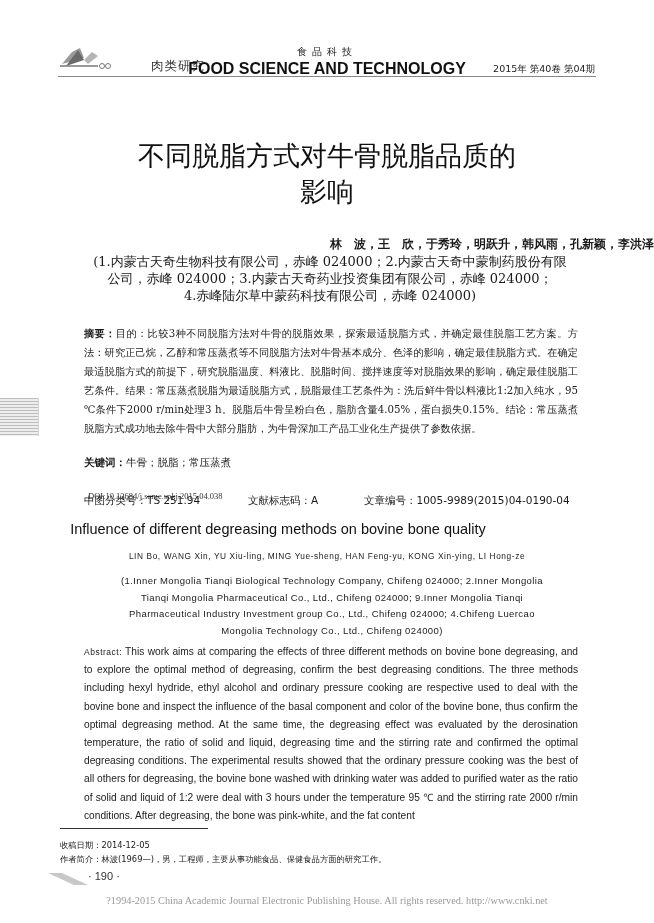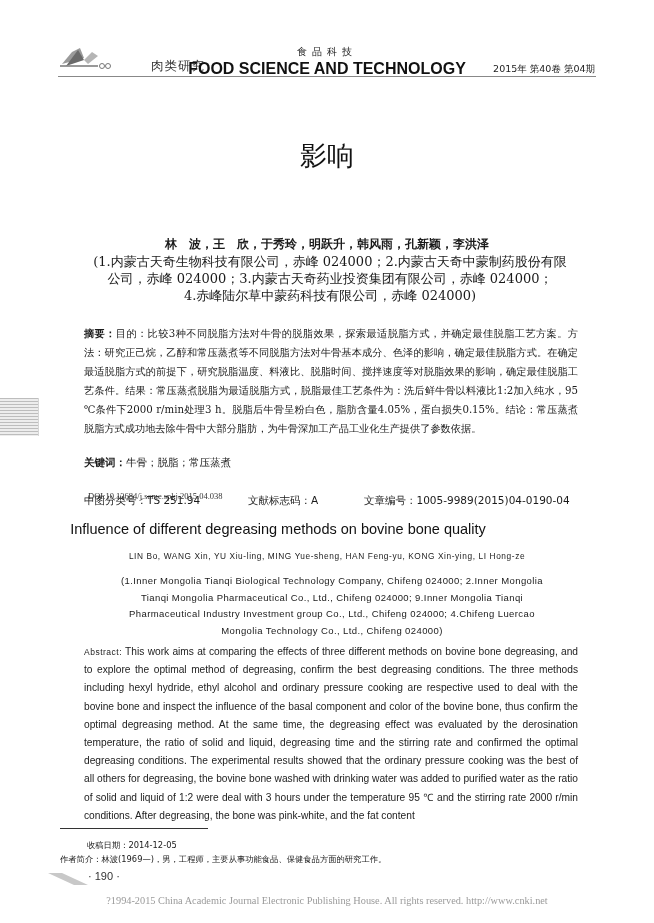--- a/index.html
+++ b/index.html
@@ -12,42 +12,42 @@
   .hdr-section { left:115px; top:58px; font-size:12.5px; letter-spacing:1px; font-family:"DejaVu Serif", serif; color:#333;margin-left:36px; }
   .hdr-cn { left:0; width:654px; top:45px; text-align:center; font-size:10px; letter-spacing:5px; color:#222; }
   .hdr-en { left:0; width:654px; top:60px; text-align:center; font-size:16px; font-weight:bold; font-family:"Liberation Sans", sans-serif; color:#111; }
   .hdr-issue { right:59px; top:63px; font-size:9.5px; color:#222; font-family:"DejaVu Sans", sans-serif; }
   .hdr-rule { left:58px; top:76px; width:538px; height:1px; background:#888; }
 
   
   .title { left:0; width:654px; top:138px; text-align:center; font-size:27px; line-height:36px; color:#111;
            font-family:"DejaVu Sans", sans-serif; font-weight:normal; }
 
-  .authors { left:0; width:654px; top:236px; text-align:center; font-size:12px; font-weight:bold; font-family:"DejaVu Sans", sans-serif; }
+  .authors { left:0; width:654px; top:236px; text-align:right; font-size:12px; font-weight:bold; font-family:"DejaVu Sans", sans-serif; }
   .affil { left:90px; width:480px; top:253px; text-align:center; font-size:13px; line-height:17px; }
 
   
   .abs-cn { left:84px; width:494px; top:324px; font-size:10.2px; line-height:19px; text-align:justify; }
   .abs-cn .lab { font-weight:bold; font-family:"DejaVu Sans", sans-serif; }
   .kw { left:84px; top:456px; font-size:10.5px; }
   .kw .lab { font-weight:bold; font-family:"DejaVu Sans", sans-serif; }
   .cls-row { left:84px; top:474px; width:500px; font-size:10.5px; font-family:"DejaVu Sans", sans-serif; }
   .cls-row span { position:absolute; white-space:nowrap;margin-top:20px; }
   .doi { left:88px; top:491px; font-size:8.5px; font-family:"Liberation Serif", serif; color:#333; }
 
   
   .en-title { left:0; width:556px; top:521px; text-align:center; font-size:14.5px; font-family:"Liberation Sans", sans-serif; color:#111; }
   .en-authors { left:0; width:654px; top:551px; text-align:center; font-size:8.3px; letter-spacing:0.6px; font-family:"Liberation Sans", sans-serif; }
   .en-affil { left:82px; width:500px; top:573px; text-align:center; font-size:9.5px; line-height:16.5px; letter-spacing:0.4px; font-family:"Liberation Sans", sans-serif; }
   .en-abs { left:84px; width:494px; top:643px; font-size:10.2px; line-height:18.2px; text-align:justify; font-family:"Liberation Sans", sans-serif; color:#222; }
   .en-abs .lab { font-size:8.5px; letter-spacing:0.5px; }
 
   
   .foot-rule { left:60px; top:828px; width:148px; height:1px; background:#333; }
-  .recv { left:60px; top:840px; font-size:8.3px; font-family:"DejaVu Sans", sans-serif;margin-left:27px; }
+  .recv { left:60px; top:840px; font-size:8.3px; font-family:"DejaVu Sans", sans-serif; }
   .bio { left:60px; top:854px; font-size:8.3px; font-family:"DejaVu Sans", sans-serif; }
   .pg-deco { left:48px; top:873px; width:45px; height:12px; }
   .pg-num { left:88px; top:870px; font-size:11px; font-family:"Liberation Sans", sans-serif; color:#333; }
   .copyright { left:0; width:654px; top:895px; text-align:center; font-size:10.3px; color:#9a9a9a; font-family:"Liberation Serif", serif; }
 
   
   .side-tab { left:0; top:398px; width:38px; height:38px;
               background:repeating-linear-gradient(to bottom,#bdbdbd 0,#bdbdbd 1px,#ededed 1px,#ededed 3px);
               border-right:1px solid #d5d5d5; }
 </style>
@@ -64,20 +64,21 @@
 </svg>
 <div class="abs hdr-section">肉类研究</div>
 <div class="abs hdr-cn">食品科技</div>
 <div class="abs hdr-en">FOOD SCIENCE AND TECHNOLOGY</div>
 <div class="abs hdr-issue">2015年 第40卷 第04期</div>
 <div class="abs hdr-rule"></div>
 
 <div class="abs side-tab"></div>
 
 <div class="abs title">
+  <div>不同脱脂方式对牛骨脱脂品质的</div>
   <div>影响</div>
 </div>
 
 <div class="abs authors">林　波，王　欣，于秀玲，明跃升，韩风雨，孔新颖，李洪泽</div>
 <div class="abs affil">
   <div>(1.内蒙古天奇生物科技有限公司，赤峰 024000；2.内蒙古天奇中蒙制药股份有限</div>
   <div>公司，赤峰 024000；3.内蒙古天奇药业投资集团有限公司，赤峰 024000；</div>
   <div>4.赤峰陆尔草中蒙药科技有限公司，赤峰 024000)</div>
 </div>
 

